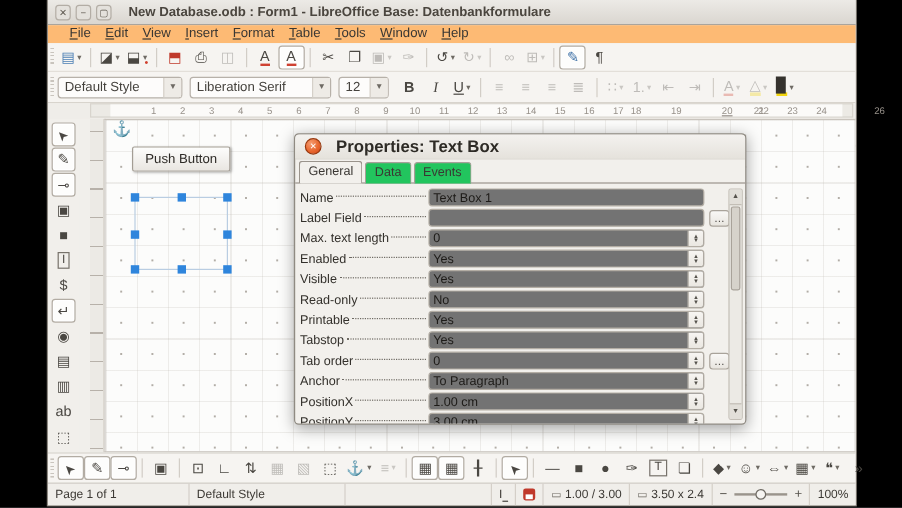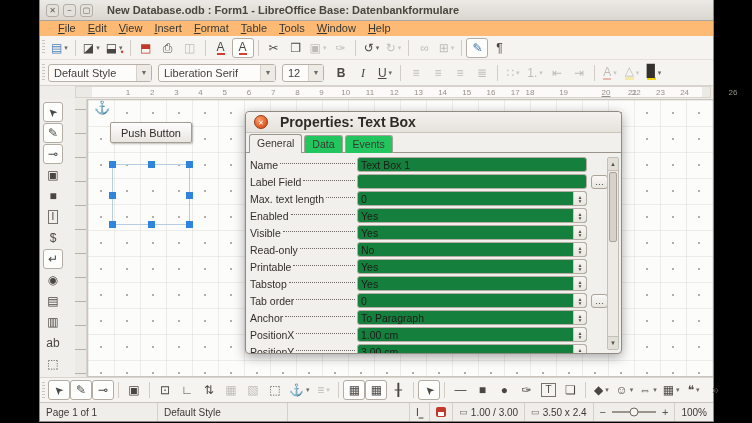--- a/index.html
+++ b/index.html
@@ -84,21 +84,21 @@
      font-size:7px;line-height:13px;text-align:center;flex:none;}
   .dtext{font-size:14px;font-weight:bold;color:#2e2b26;margin-left:12px;}
   .dtabs{height:20px;display:flex;align-items:flex-end;padding-left:3px;border-bottom:1px solid #9a948c;}
   .tab{font-size:10.5px;color:#3a3733;padding:2px 7px 3px;border:1px solid #a6a098;border-bottom:none;
        border-radius:3px 3px 0 0;background:#22c55e;margin-right:2px;margin-bottom:-1px;}
   .tab.active{background:#f2f0ec;border-color:#9a948c;padding-bottom:4px;}
   .dcontent{position:absolute;top:42px;left:0;right:0;bottom:0;padding:3px 0 0 4px;overflow:hidden;}
   .prow{display:flex;align-items:center;height:15px;margin-bottom:2px;width:358px;}
   .plabel{font-size:10.5px;color:#33302b;white-space:nowrap;}
   .leader{flex:1;border-bottom:1px dotted #6e6a63;margin:0 2px 3px 2px;min-width:4px;}
-  .pfield{width:230px;height:15px;border:1px solid #b3ada4;border-radius:3px;background:#15803d;
+  .pfield{width:230px;height:15px;border:1px solid #b3ada4;border-radius:3px;background:#737373;
           display:flex;align-items:center;overflow:hidden;flex:none;}
   .pvalue{font-size:10.5px;color:#1d1b18;padding-left:3px;flex:1;white-space:nowrap;}
   .spin{width:13px;align-self:stretch;border-left:1px solid #ccc7bf;background:linear-gradient(#f7f5f2,#eae7e1);
         flex-direction:column;align-items:center;justify-content:center;display:none;flex:none;}
   .spin span{font-size:5px;line-height:4px;color:#55524c;}
   .prow.type-spin .spin,.prow.type-spin-ellipsis .spin{display:flex;}
   .ell{width:17px;height:14px;margin-left:4px;border:1px solid #a9a39a;border-radius:3px;flex:none;
        background:linear-gradient(#f9f8f6,#e8e5df);font-size:9px;color:#44413c;text-align:center;
        line-height:12px;visibility:hidden;}
   .prow.type-text-ellipsis .ell,.prow.type-spin-ellipsis .ell{visibility:visible;}

